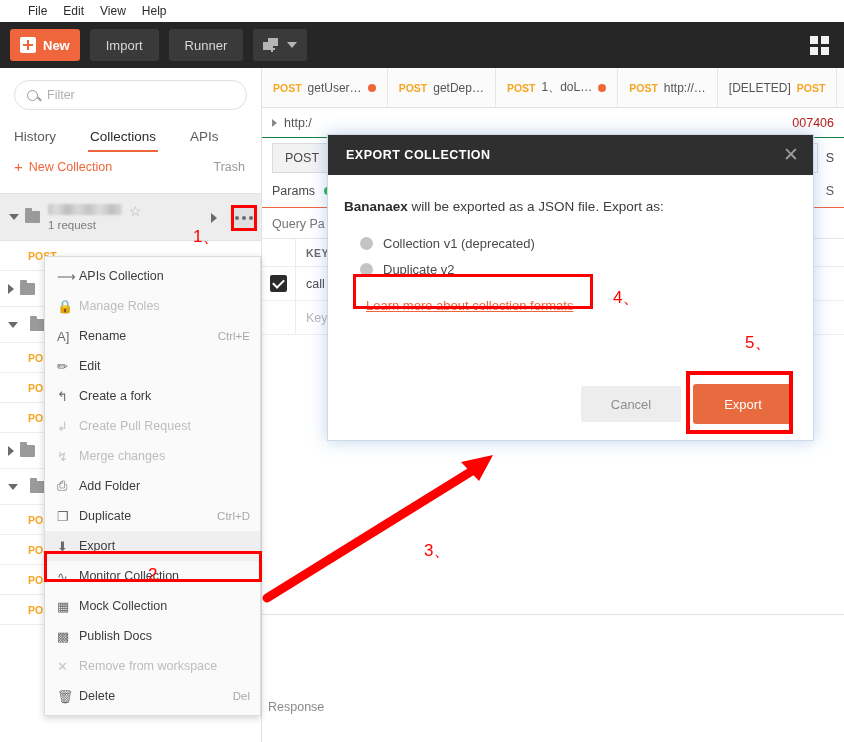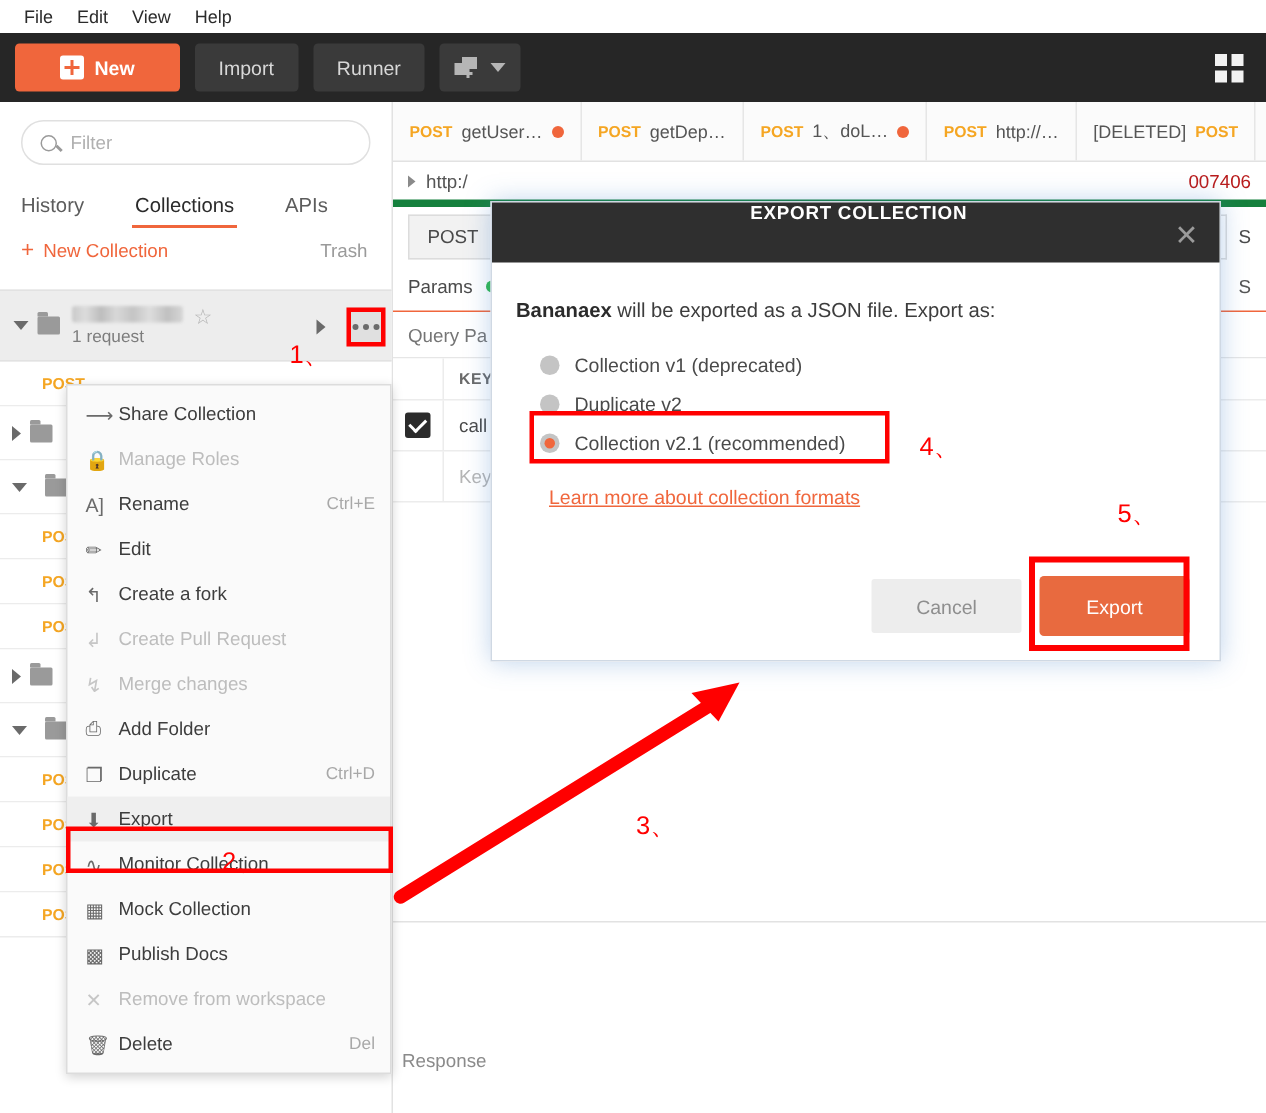--- a/index.html
+++ b/index.html
@@ -8,39 +8,39 @@
     font-family: "Liberation Sans", sans-serif;
     background: #ffffff;
     overflow: hidden;
   }
   #app { position: relative; width: 844px; height: 742px; }
 
   
   .menubar {
     position: absolute; left: 0; top: 0; width: 844px; height: 22px;
     background: #ffffff; display: flex; align-items: center;
-    padding-left: 8px; gap: 0px;
+    padding-left: 20px; gap: 0px;
   }
   .menubar .mi {
     font-size: 12px; color: #2b2b2b; padding: 2px 8px; line-height: 16px;
     cursor: default;
   }
 
   
   .toolbar {
     position: absolute; left: 0; top: 22px; width: 844px; height: 46px;
     background: #262626; display: flex; align-items: center; padding-left: 10px;
   }
   .tb-btn {
     height: 32px; border-radius: 3px; display: flex; align-items: center;
     justify-content: center; font-size: 13px; color: #d8d8d8;
     background: #3a3a3a; padding: 0 16px; margin-right: 10px; cursor: pointer;
   }
   .tb-new {
-    background: #f0663c; color: #ffffff; font-weight: bold; padding: 0 30px;
+    background: #f0663c; color: #ffffff; font-weight: bold; padding: 0 10px;
     display: flex; align-items: center; gap: 7px;
   }
   .plus-sq {
     width: 16px; height: 16px; background: #ffffff; border-radius: 2px;
     position: relative;
   }
   .plus-sq:before, .plus-sq:after {
     content: ""; position: absolute; background: #f0663c;
   }
   .plus-sq:before { left: 7px; top: 3px; width: 2px; height: 10px; }
@@ -203,21 +203,21 @@
     display: flex; align-items: center; gap: 6px; padding: 0 11px;
     border-right: 1px solid #e6e6e6; font-size: 12px; color: #555;
     white-space: nowrap; cursor: pointer;
   }
   .rt .meth { color: #f5a623; font-weight: bold; font-size: 10.5px; }
   .rt .dot { width: 8px; height: 8px; border-radius: 50%; background: #f0663c; }
   .rt .del { color: #555; font-size: 12px; }
 
   .urlbar {
     height: 30px; display: flex; align-items: center; padding: 0 10px;
-    font-size: 12.5px; color: #555; gap: 7px; border-bottom: 5px solid #15803d;
+    font-size: 12.5px; color: #555; gap: 7px; border-bottom: 1px solid #15803d;
   }
   .urlbar .tri-r2 {
     width: 0; height: 0; border-top: 4px solid transparent;
     border-bottom: 4px solid transparent; border-left: 5px solid #8a8a8a;
   }
   .url-right { margin-left: auto; font-size: 12.5px; color: #b91c1c; }
 
   .methodrow {
     display: flex; align-items: center; height: 36px; padding: 3px 10px 0 10px;
     gap: 0;
@@ -282,21 +282,21 @@
   .overlay-shadow {
     position: absolute; left: 327px; top: 134px; width: 487px; height: 307px;
     box-shadow: 0 0 16px rgba(70,130,200,0.35); z-index: 50;
   }
   .modal {
     position: absolute; left: 327px; top: 134px; width: 487px; height: 307px;
     background: #ffffff; z-index: 51; border: 1px solid #cfd8e3;
   }
   .modal-head {
     height: 40px; background: #2f2f2f; display: flex; align-items: center;
-    padding: 0 14px 0 18px; color: #ffffff; flex-direction: column;
+    padding: 0 14px 0 18px; color: #ffffff;
   }
   .modal-title { font-size: 12.5px; font-weight: bold; letter-spacing: .5px; }
   .modal-x {
     margin-left: auto; font-size: 19px; color: #9b9b9b; line-height: 18px;
     cursor: pointer; font-weight: 300;
   }
   .modal-body { padding: 24px 22px 0 16px; }
   .modal-lead { font-size: 13.5px; color: #3d3d3d; }
   .modal-lead b { font-weight: bold; color: #2b2b2b; }
   .radios { margin-top: 16px; }
@@ -450,21 +450,21 @@
         <i></i>
           <i></i>
           <i></i>
       </div>
     </div>
   </div>
 
   <div class="ctx">
     <div class="ctx-item">
       <span class="ctx-ico">⟶</span>
-      <span class="ctx-label">Share Collection</span>
+      <span class="ctx-label">APIs Collection</span>
     </div>
     <div class="ctx-item disabled">
       <span class="ctx-ico">🔒</span>
       <span class="ctx-label">Manage Roles</span>
     </div>
     <div class="ctx-item">
       <span class="ctx-ico">A]</span>
       <span class="ctx-label">Rename</span>
       <span class="ctx-short">Ctrl+E</span>
     </div>
@@ -611,24 +611,20 @@
       </div>
       <div class="radios">
         <div class="radio-line">
           <span class="rd"></span>
           <span>Collection v1 (deprecated)</span>
         </div>
         <div class="radio-line">
           <span class="rd"></span>
           <span>Duplicate v2</span>
         </div>
-        <div class="radio-line">
-          <span class="rd on"></span>
-          <span>Collection v2.1 (recommended)</span>
-        </div>
       </div>
       <div class="learn">Learn more about collection formats</div>
     </div>
     <div class="modal-foot">
       <div class="btn-cancel">Cancel</div>
       <div class="btn-export">Export</div>
     </div>
   </div>
   <div class="v21-box"></div>
   <div class="export-btn-box"></div>

